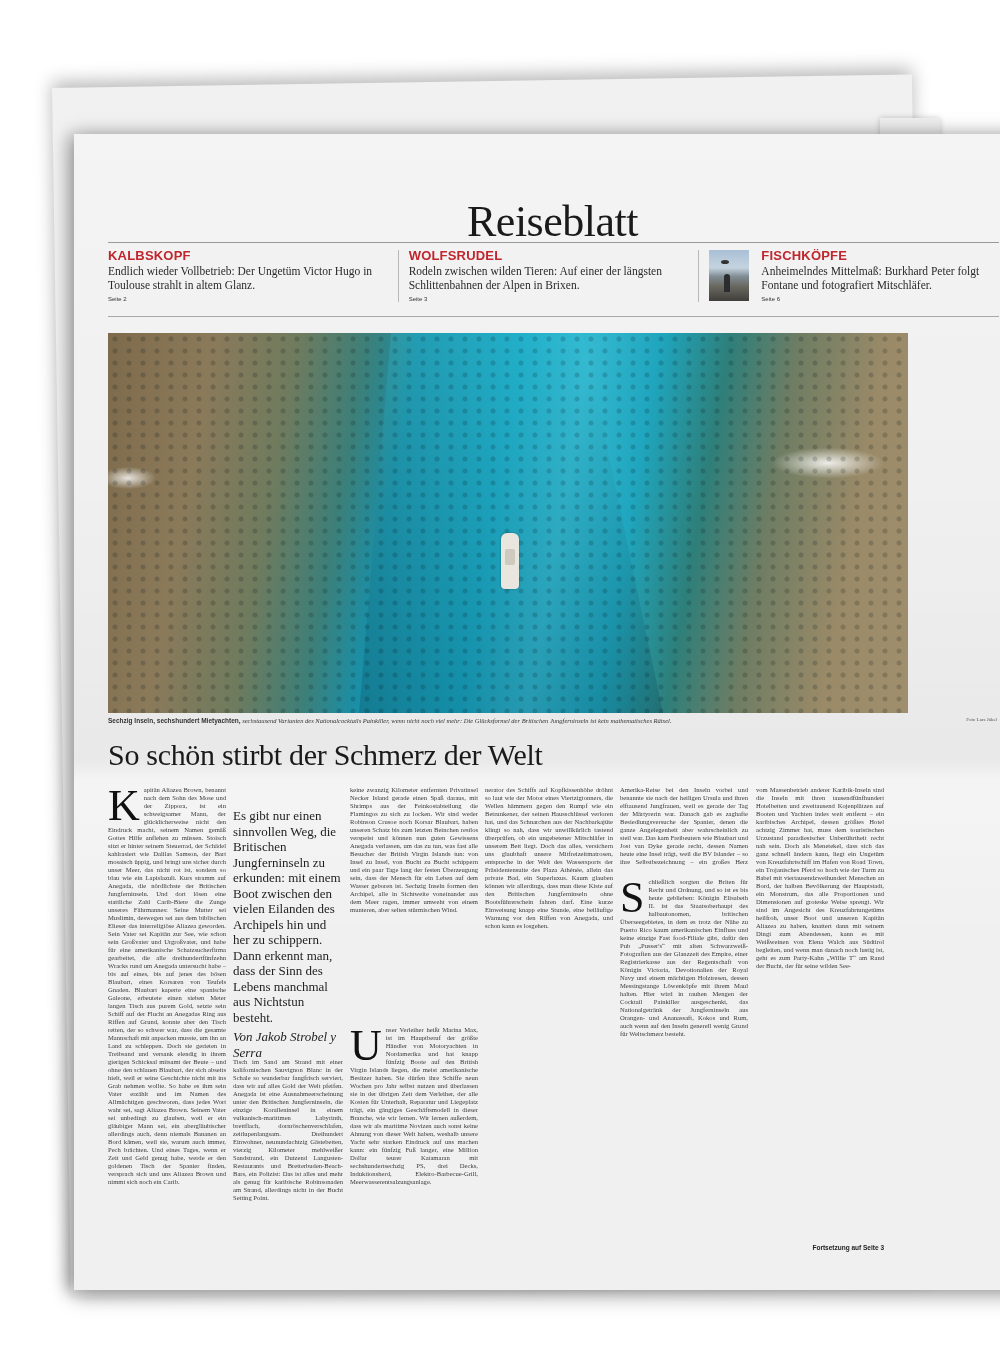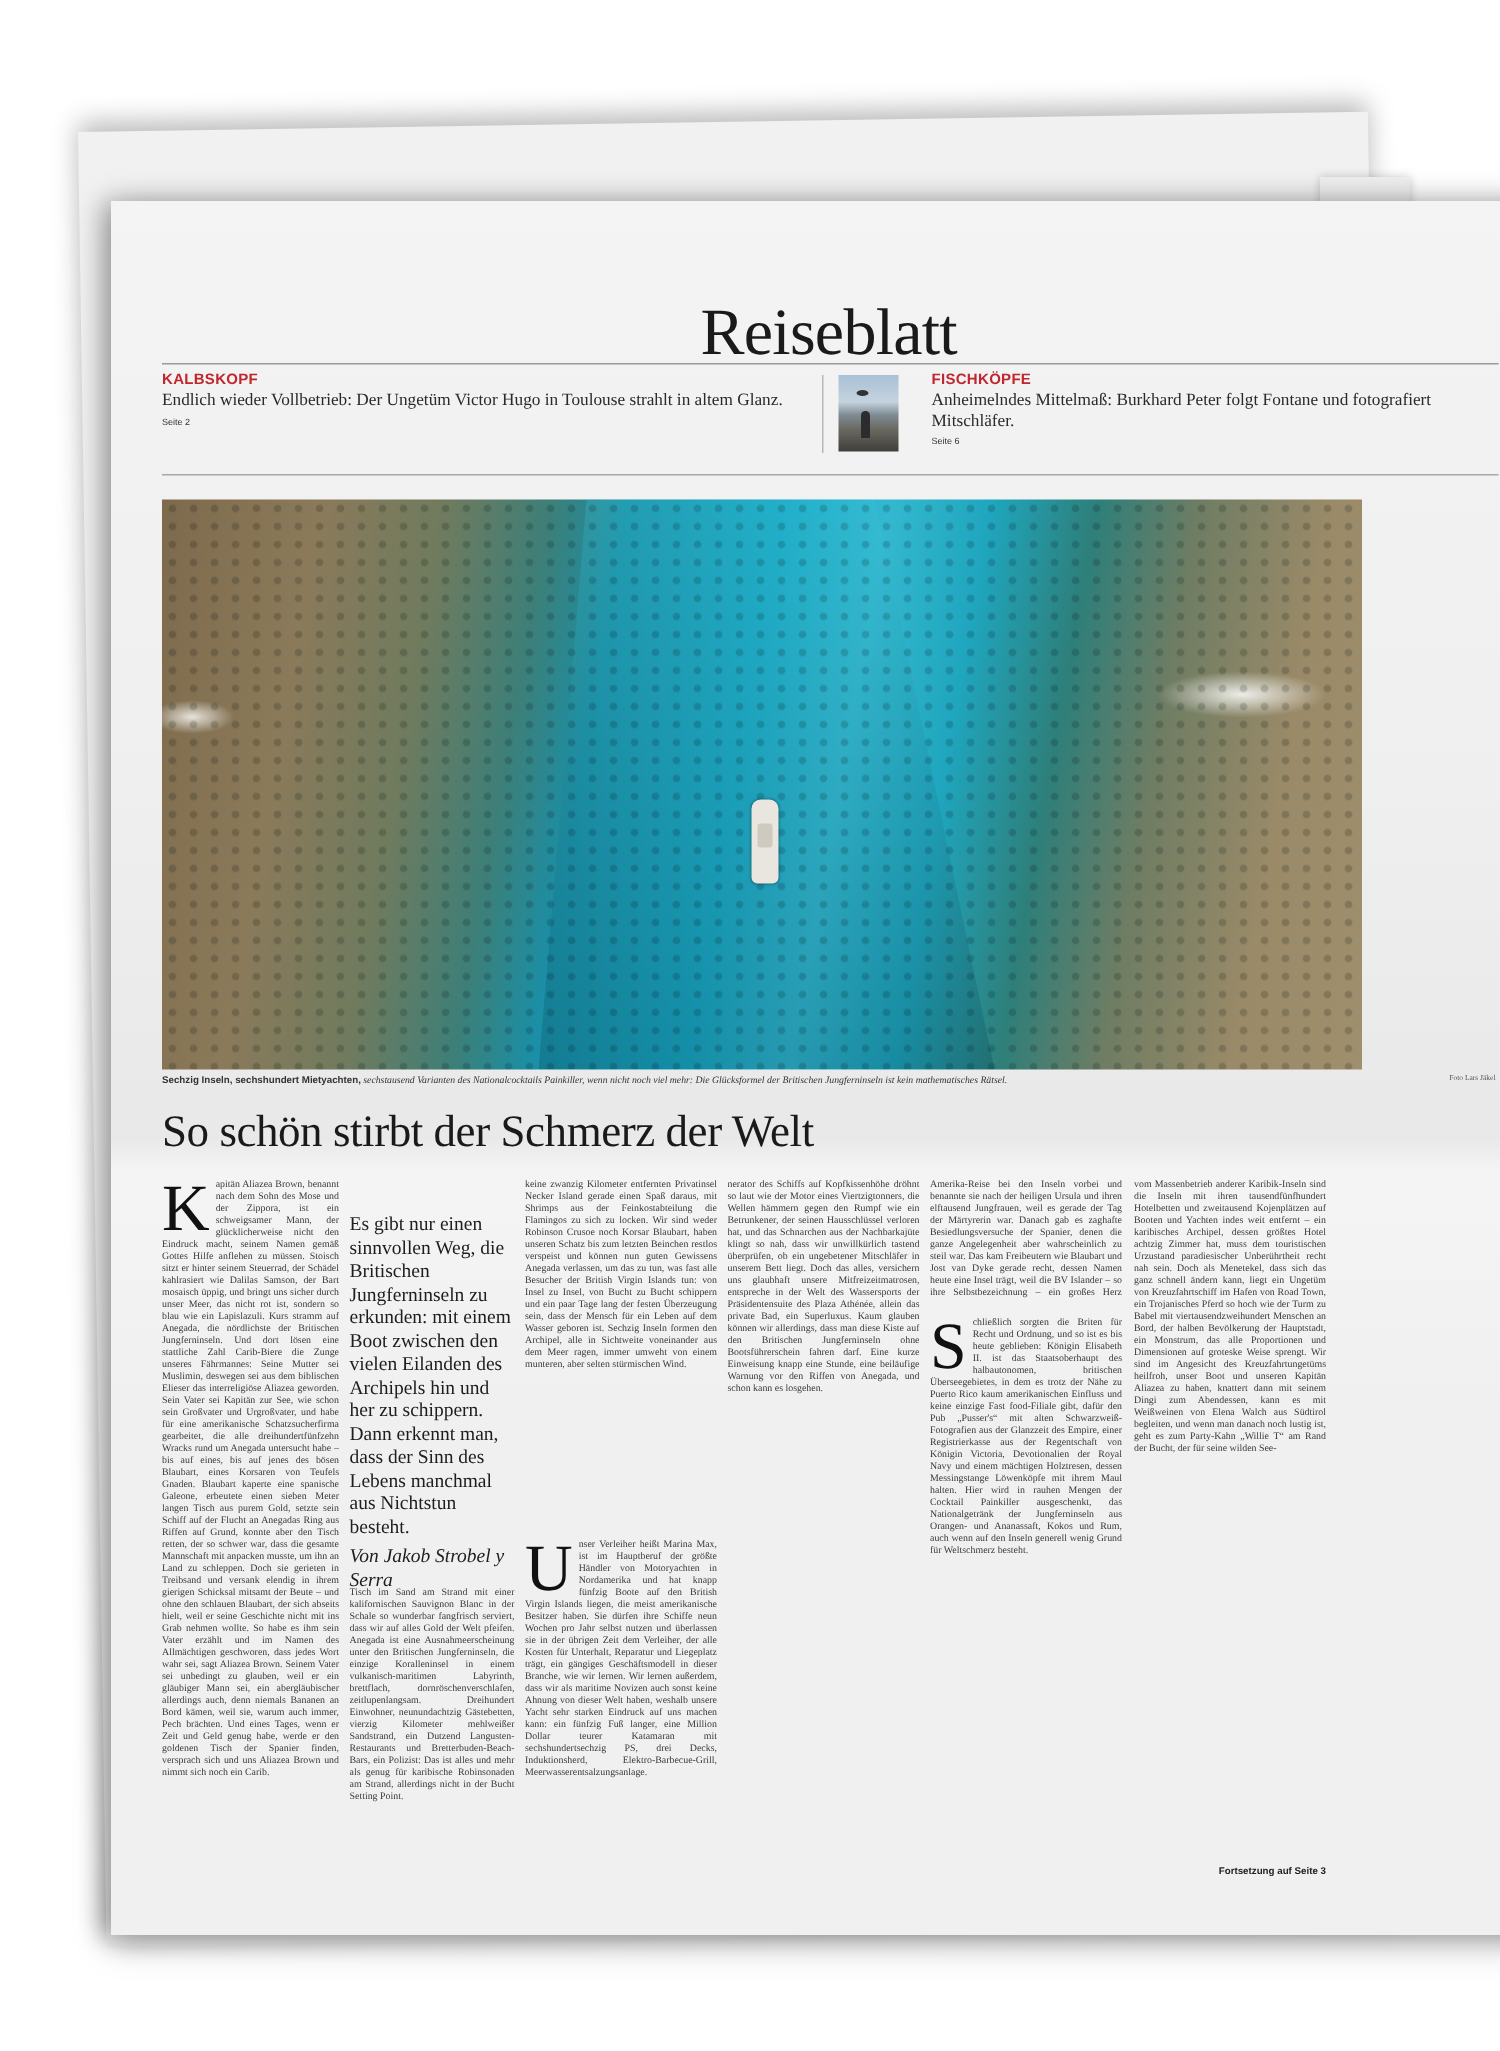--- a/index.html
+++ b/index.html
@@ -6,24 +6,24 @@
   body{width:1000px;height:1367px;background:#ffffff;position:relative;overflow:hidden;font-family:"Liberation Serif",serif;}
   .sheet-back{position:absolute;left:52px;top:88px;width:860px;height:1210px;background:#f1f1f1;transform:rotate(-0.9deg);transform-origin:left top;box-shadow:0 -6px 18px rgba(0,0,0,.28);}
   .sheet-back2{position:absolute;left:880px;top:118px;width:60px;height:40px;background:#efefef;box-shadow:0 0 6px rgba(0,0,0,.2);}
   .sheet-front{position:absolute;left:74px;top:134px;width:957px;height:1156px;background:#f0f0f0;box-shadow:0 4px 22px rgba(0,0,0,.35),-6px 0 14px rgba(0,0,0,.18);
     background-image:linear-gradient(180deg,rgba(255,255,255,.25) 0%,rgba(0,0,0,0) 30%,rgba(0,0,0,.03) 54%,rgba(255,255,255,.3) 56%,rgba(0,0,0,0) 70%);}
   .masthead{position:absolute;left:0;right:0;top:62px;text-align:center;font-size:44px;color:#1a1a1a;letter-spacing:-.5px;}
   .rule-top{position:absolute;left:34px;right:32px;top:241px;top:108px;height:1px;background:#9a9a9a;}
   .teasers{position:absolute;left:34px;right:32px;top:112px;height:60px;display:flex;}
   .teaser{flex:1;padding:0 10px;border-left:1px solid #b8b8b8;margin:4px 0;position:relative;}
   .teaser:first-child{border-left:none;padding-left:0;}
-  .teaser .kicker{font-family:"Liberation Sans",sans-serif;font-weight:bold;font-size:10px;color:#c0262d;letter-spacing:.2px;margin-top:-2px;}
+  .teaser .kicker{font-family:"Liberation Sans",sans-serif;font-weight:bold;font-size:13px;color:#c0262d;letter-spacing:.2px;margin-top:-2px;}
   .teaser .text{font-size:11.5px;line-height:13.5px;color:#2a2a2a;margin-top:2px;}
   .teaser .page{font-family:"Liberation Sans",sans-serif;font-size:6px;color:#333;margin-top:4px;}
-  .teaser.with-img{display:flex;gap:22px;}
+  .teaser.with-img{display:flex;gap:12px;}
   .thumb{width:40px;height:51px;flex:none;background:linear-gradient(180deg,#a9c0d6 0%,#c5d3df 35%,#7f8c94 52%,#6b6a62 70%,#3f3e3a 100%);position:relative;}
   .thumb:after{content:"";position:absolute;left:15px;top:24px;width:6px;height:18px;background:#2c2b2d;border-radius:3px 3px 0 0;}
   .thumb:before{content:"";position:absolute;left:12px;top:10px;width:8px;height:4px;background:#333;border-radius:50%;}
   .rule-bottom{position:absolute;left:34px;right:32px;top:182px;height:1px;background:#a8a8a8;}
   .photo{position:absolute;left:34px;top:199px;width:800px;height:380px;overflow:hidden;
     background:
       radial-gradient(ellipse 80px 22px at 720px 130px, rgba(255,255,255,.85), rgba(255,255,255,0) 70%),
       radial-gradient(ellipse 40px 16px at 20px 145px, rgba(255,255,255,.8), rgba(255,255,255,0) 70%),
       linear-gradient(100deg,#7d6a4c 0%,#8b7a5a 12%,#6f7b5e 22%,#3d7f78 30%,#1a8fa6 36%,#1aa8c4 48%,#33b8d0 56%,#1fa5bd 64%,#2e7f7a 72%,#6f7d63 80%,#9a8a68 90%,#a08f6c 100%);}
   .photo .dots{position:absolute;inset:0;background-image:radial-gradient(circle,rgba(10,40,50,.55) 2px,transparent 3px);background-size:14px 12px;opacity:.35;mix-blend-mode:multiply;}
@@ -49,20 +49,25 @@
 
 <div class="sheet-front">
   <div class="masthead">Reiseblatt</div>
   <div class="rule-top"></div>
 
   <div class="teasers">
     <div class="teaser">
       <div class="kicker">KALBSKOPF</div>
       <div class="text">Endlich wieder Vollbetrieb: Der Ungetüm Victor Hugo in Toulouse strahlt in altem Glanz.</div>
       <div class="page">Seite 2</div>
+    </div>
+    <div class="teaser">
+      <div class="kicker">WOLFSRUDEL</div>
+      <div class="text">Rodeln zwischen wilden Tieren: Auf einer der längsten Schlittenbahnen der Alpen in Brixen.</div>
+      <div class="page">Seite 3</div>
     </div>
     <div class="teaser with-img">
       <div class="thumb"></div>
       <div>
         <div class="kicker">FISCHKÖPFE</div>
         <div class="text">Anheimelndes Mittelmaß: Burkhard Peter folgt Fontane und fotografiert Mitschläfer.</div>
         <div class="page">Seite 6</div>
       </div>
     </div>
   </div>

